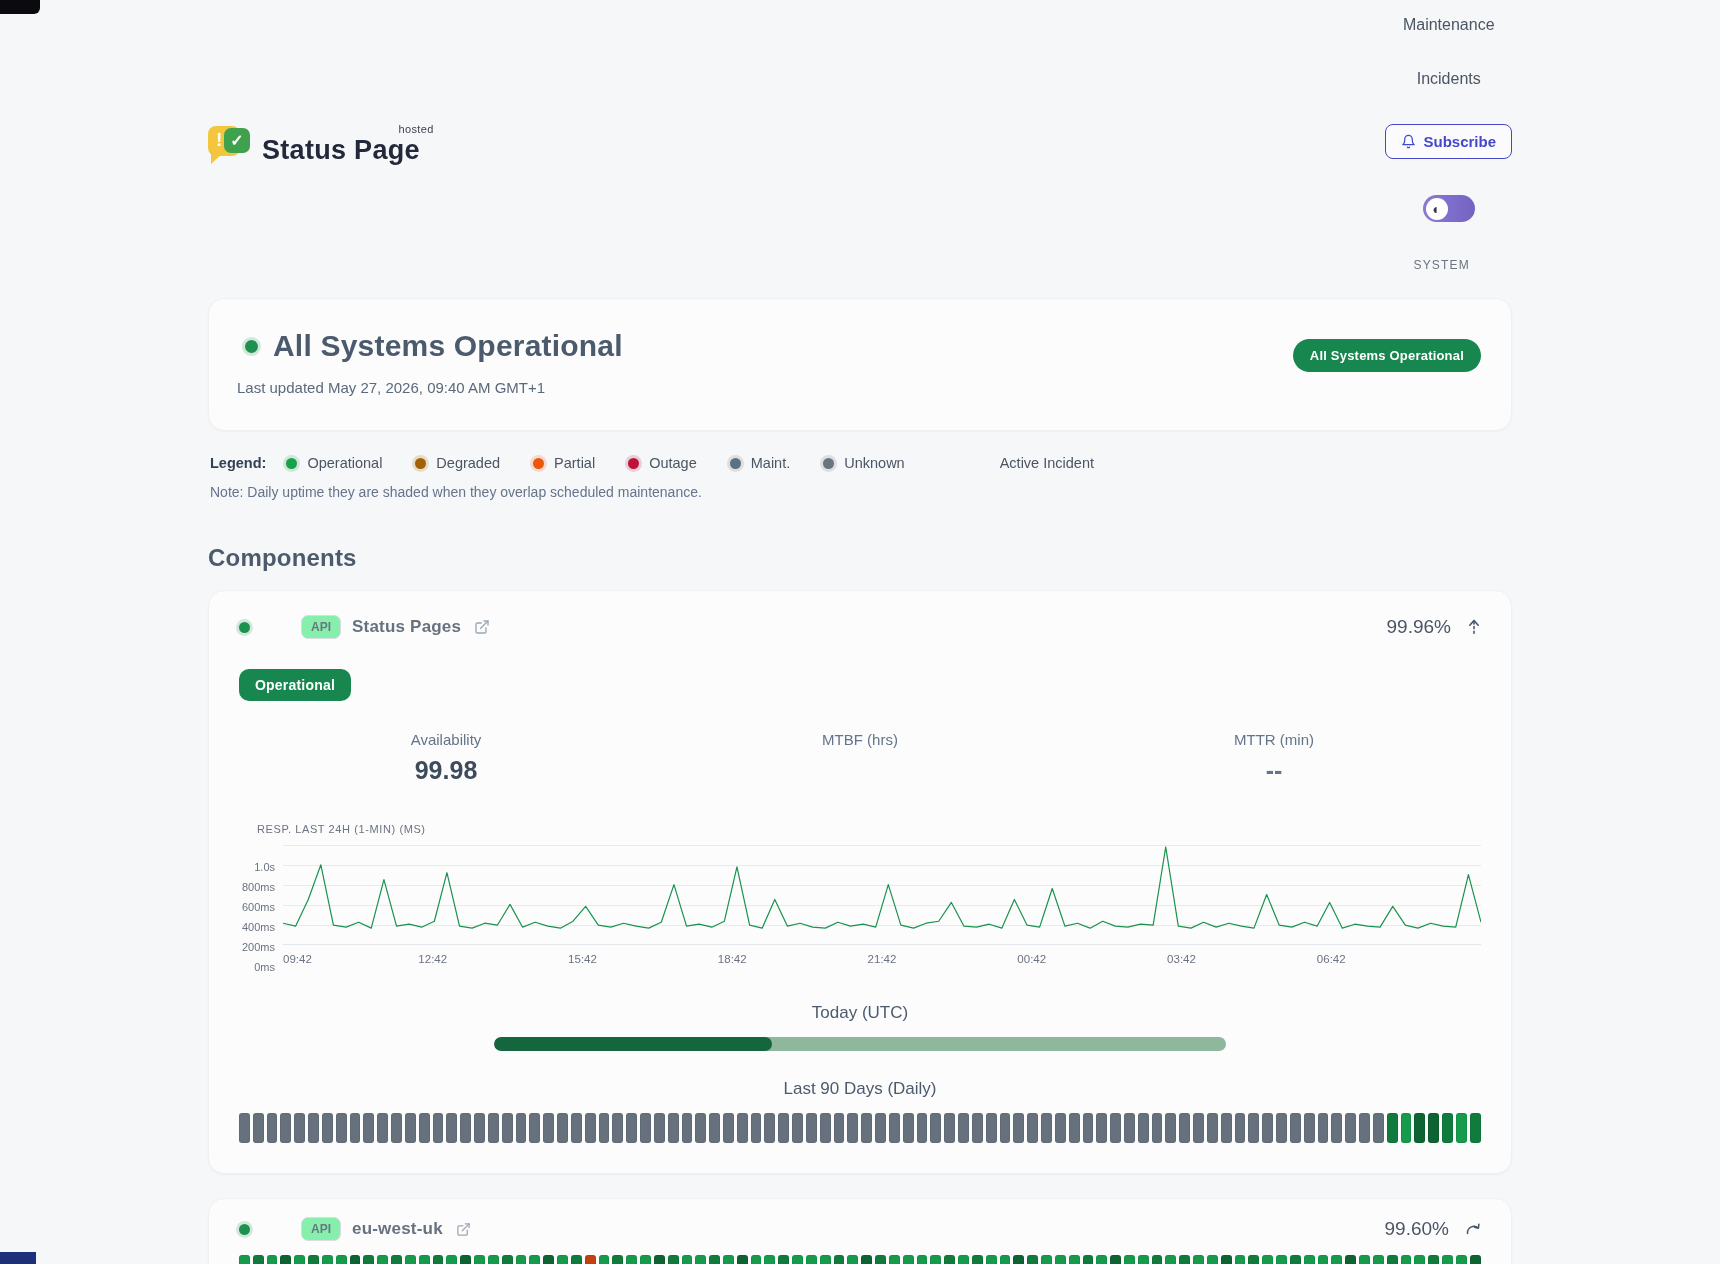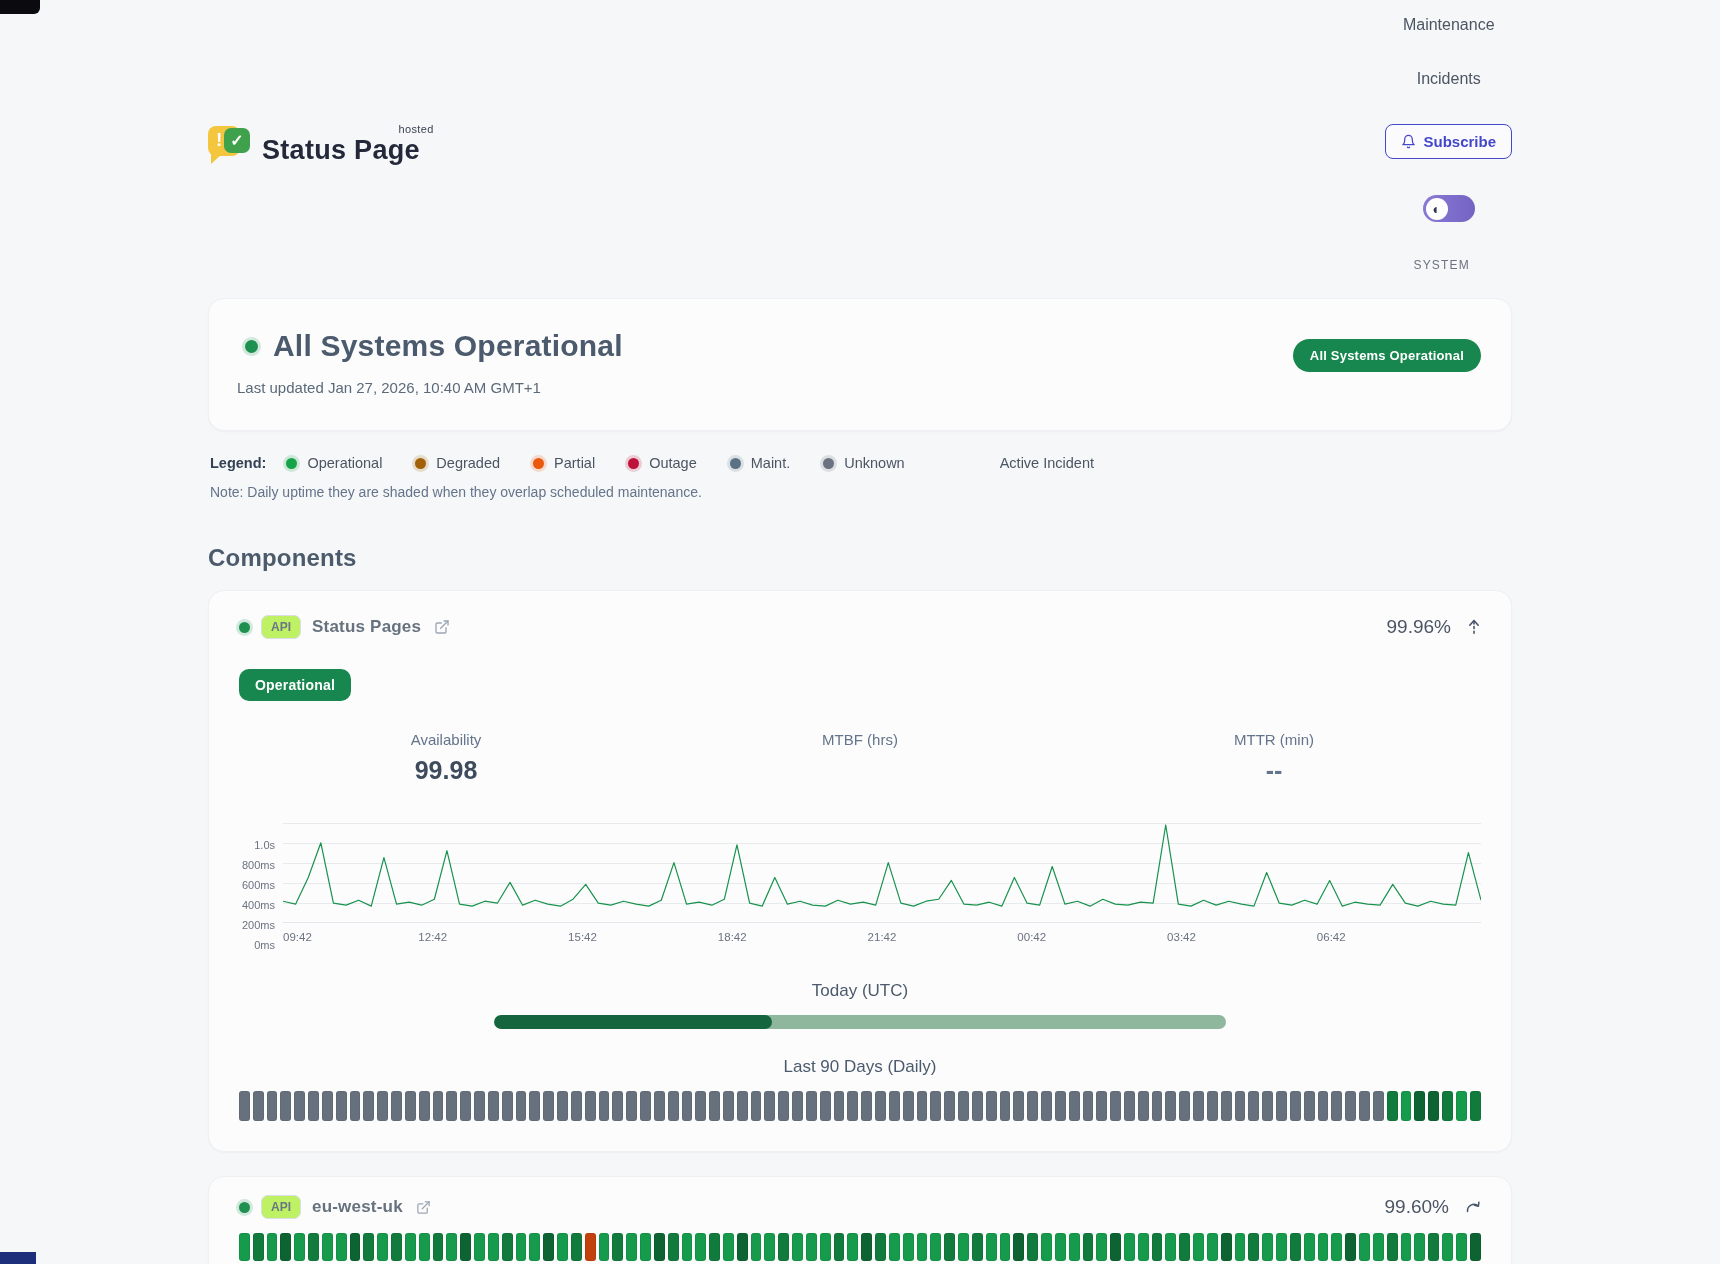--- a/index.html
+++ b/index.html
@@ -50,21 +50,21 @@
   .legend-item { display:flex; align-items:center; gap:10px; margin-right:33px; }
   .legend-dot { width:11px; height:11px; border-radius:50%; }
   .legend-active { margin-left:62px; }
   .legend-note { margin-top:13px; font-size:14px; color:#64748b; }
 
   
   .components-title { margin-top:44px; font-size:24px; font-weight:600; color:#4c5b6c; letter-spacing:.2px; }
   .comp-card { margin-top:18px; padding:24px 30px 30px; }
   .comp-header { display:flex; align-items:center; gap:11px; }
   .comp-dot { width:11px; height:11px; border-radius:50%; background:#1e9150; box-shadow:0 0 0 3px rgba(30,145,80,.18); }
-  .type-badge { background:#bef264; border:1px solid #d9dee4; color:#6b7684; font-size:12px; font-weight:bold; padding:4px 9px; border-radius:7px; }
+  .type-badge { background:#86efac; border:1px solid #d9dee4; color:#6b7684; font-size:12px; font-weight:bold; padding:4px 9px; border-radius:7px;margin-left:40px; }
   .comp-name { font-size:17px; font-weight:bold; color:#67727f; letter-spacing:.2px; }
   .ext-icon { display:inline-flex; margin-left:2px; cursor:pointer; }
   .comp-right { margin-left:auto; display:flex; align-items:center; gap:16px; }
   .comp-pct { font-size:19px; color:#4b5564; }
   .icon-btn { display:inline-flex; cursor:pointer; }
 
   .status-pill { display:inline-block; margin-top:30px; background:#17874f; color:#fff; font-weight:bold; font-size:14px; padding:8px 16px; border-radius:10px; letter-spacing:.2px; }
 
   .ranges { margin-top:34px; display:flex; justify-content:center; gap:10px; }
   .range-btn { font-size:14px; color:#64707f; background:#fcfcfd; border:1px solid #c9d1da; border-radius:8px; padding:5px 10px; min-width:34px; text-align:center; cursor:pointer; }
@@ -135,21 +135,21 @@
 </div>
 
 <div class="container">
 
   <div class="card hero">
     <div class="hero-left">
       <div class="hero-title-row">
         <div class="status-dot"></div>
         <div class="hero-title">All Systems Operational</div>
       </div>
-      <div class="hero-updated">Last updated Jan 27, 2026, 10:40 AM GMT+1</div>
+      <div class="hero-updated">Last updated May 27, 2026, 09:40 AM GMT+1</div>
     </div>
     <div class="hero-badge" style="background: rgb(23, 135, 79);">All Systems Operational</div>
   </div>
 
   <div class="legend-block">
     <div class="legend-row">
       <span class="legend-label">Legend:</span>
       <span style="display:flex;align-items:center;">
           <span class="legend-item">
             <span class="legend-dot" style="background: rgb(22, 163, 74); box-shadow: rgba(22, 163, 74, 0.18) 0px 0px 0px 3px;"></span>
@@ -217,20 +217,21 @@
       <div>
         <div class="stat-label">MTBF (hrs)</div>
       </div>
       <div>
         <div class="stat-label">MTTR (min)</div>
         <div class="stat-value" style="color:#64748b;">--</div>
       </div>
     </div>
 
     <div class="chart">
+      <div class="chart-title">RESP. LAST 24H (1-MIN) (MS)</div>
       <div class="chart-area">
         <div class="y-labels">
             <span>1.0s</span>
             <span>800ms</span>
             <span>600ms</span>
             <span>400ms</span>
             <span>200ms</span>
             <span>0ms</span>
           </div>
         <div style="flex:1;">

